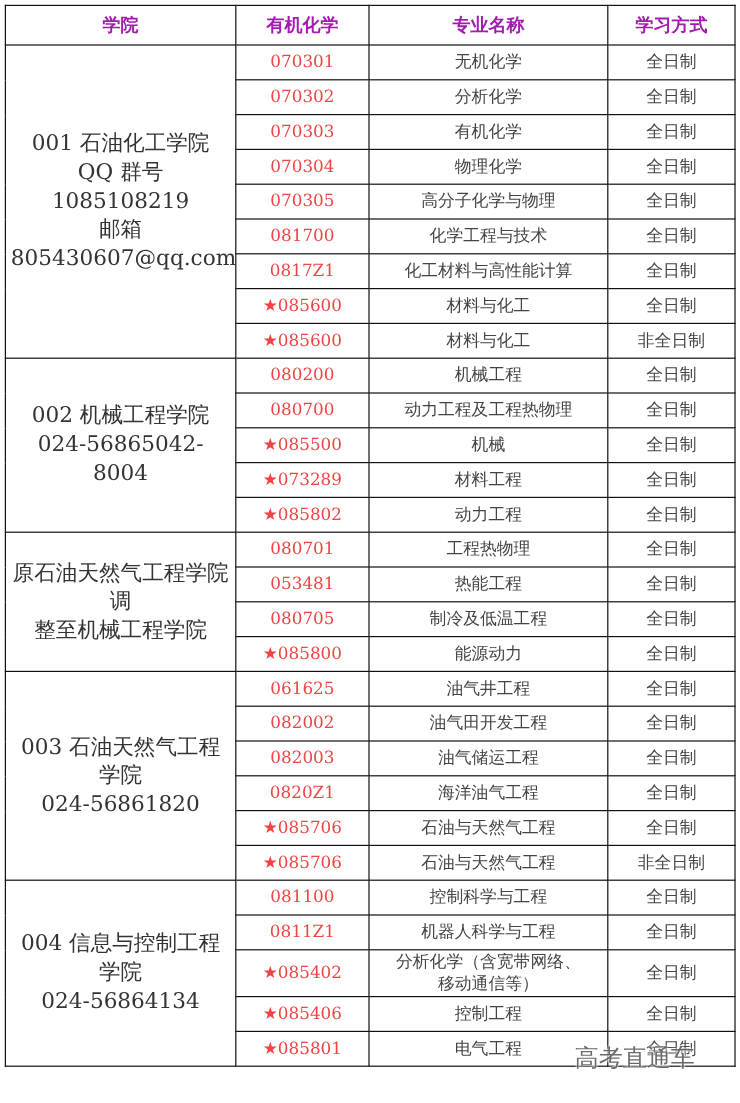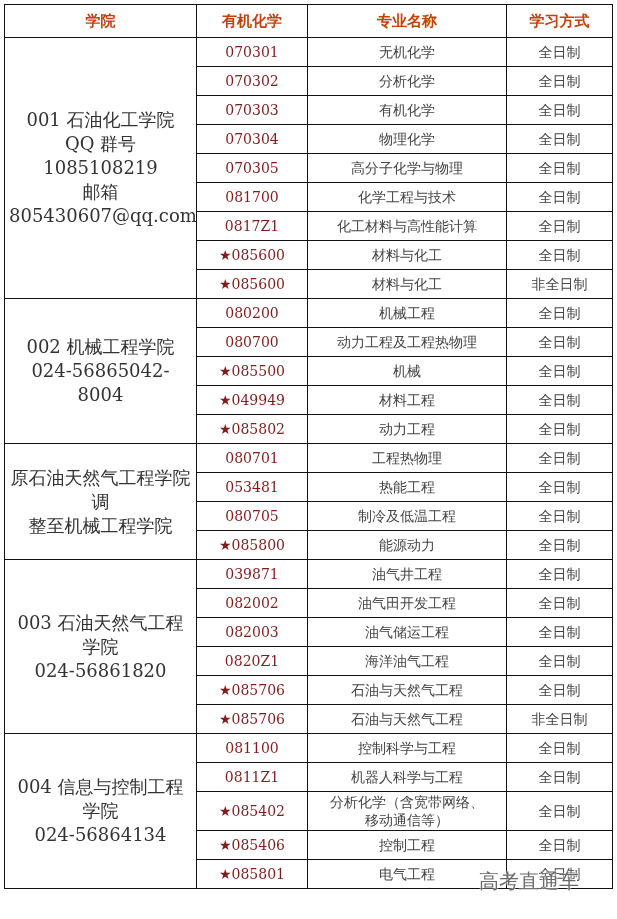--- a/index.html
+++ b/index.html
@@ -2,25 +2,25 @@
 <html><head>
 <meta charset="utf-8">
 <style>
   html, body { margin:0; padding:0; background:#ffffff; }
   body { width:617px; height:919px; position:relative; overflow:hidden;
          font-family: "DejaVu Serif", "Liberation Serif", serif; color:#333; }
   table { position:absolute; left:4px; top:4px; border-collapse:collapse;
           table-layout:fixed; width:608px; }
   td, th { border:1.5px solid #111; text-align:center; vertical-align:middle;
            padding:0; font-size:14px; line-height:18px; color:#444; font-weight:normal; }
-  th { height:32px; font-weight:bold; color:#c2410c; font-size:15px; }
+  th { height:32px; font-weight:bold; color:#a21caf; font-size:15px; }
   td.college { font-size:18px; line-height:24px; color:#333; padding:0 4px; }
   tr.r td { height:28px; }
   tr.tall td { height:38px; }
-  .code { color:#7f1d1d;margin-left:16px; }
+  .code { color:#ef4444;margin-left:16px; }
   .watermark { position:absolute; left:479px; top:868px; font-family:Liberation Serif, serif;
                font-size:20px; color:rgba(80,80,80,0.85); letter-spacing:0px;
                text-shadow:0 0 2px #fff, 0 0 2px #fff; pointer-events:none; }
   .c1 { width:192px; } .c2 { width:111px; } .c3 { width:199px; } .c4 { width:106px; }
 </style>
 </head>
 <body>
 
 <table>
   <colgroup>
@@ -125,21 +125,21 @@
         <td>全日制</td>
       </tr>
       <tr class="r">
         <td class="code">★085500</td>
         <td>
           <div>机械</div>
         </td>
         <td>全日制</td>
       </tr>
       <tr class="r">
-        <td class="code">★049949</td>
+        <td class="code">★073289</td>
         <td>
           <div>材料工程</div>
         </td>
         <td>全日制</td>
       </tr>
       <tr class="r">
         <td class="code">★085802</td>
         <td>
           <div>动力工程</div>
         </td>
@@ -175,21 +175,21 @@
         <td>
           <div>能源动力</div>
         </td>
         <td>全日制</td>
       </tr>
       <tr class="r">
         <td class="college" rowspan="6">
           <div>003 石油天然气工程学院</div>
           <div>024-56861820</div>
         </td>
-        <td class="code">039871</td>
+        <td class="code">061625</td>
         <td>
           <div>油气井工程</div>
         </td>
         <td>全日制</td>
       </tr>
       <tr class="r">
         <td class="code">082002</td>
         <td>
           <div>油气田开发工程</div>
         </td>

